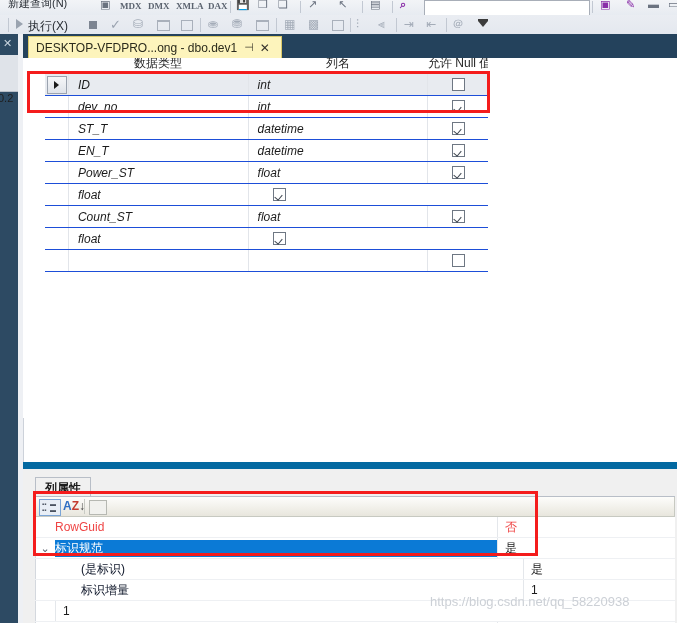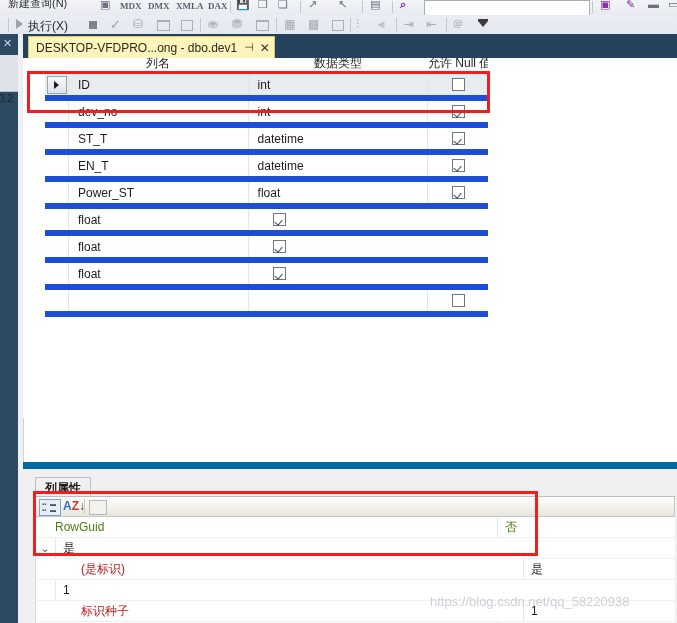--- a/index.html
+++ b/index.html
@@ -50,34 +50,34 @@
     background:#dfe3e9;border-bottom:1px solid #b9bfc9;}
   #left-stub-val{position:absolute;left:-2px;top:92px;font-size:11px;color:#1e1e1e;}
   #left-inner-edge{position:absolute;left:18px;top:34px;width:5px;height:589px;
     background:#eef0f4;border-right:1px solid #cdd2da;}
 
   
   #tabstrip{position:absolute;left:23px;top:34px;width:654px;height:24px;
     background:#24425c;}
   #doc-tab{position:absolute;left:28px;top:36px;height:22px;
     background:#fdf4bc;border:1px solid #dbc96a;border-bottom:none;
-    display:flex;align-items:center;padding:0 4px 0 7px;box-sizing:border-box;}
+    display:flex;align-items:center;padding:0 11px 0 7px;box-sizing:border-box;}
   #doc-tab-title{font-size:12px;color:#2b2b1c;white-space:nowrap;}
   #pin-icon{margin-left:7px;font-size:11px;color:#4a4636;line-height:11px;}
   #tab-close{margin-left:6px;font-size:12px;color:#33302a;line-height:12px;}
 
   
   #grid-wrap{position:absolute;left:23px;top:58px;width:654px;height:360px;
     background:#ffffff;}
   #grid{position:absolute;left:22px;top:0px;width:443px;}
   .ghead{display:flex;height:15px;background:#ffffff;
     border-bottom:1px solid #d8dce2;}
   .ghead .gh{font-size:12px;color:#1f1f1f;text-align:center;
     overflow:hidden;white-space:nowrap;line-height:11px;}
-  .grow{display:flex;height:21px;border-bottom:6px solid #1d4ed8;background:#fff;}
+  .grow{display:flex;height:21px;border-bottom:1px solid #1d4ed8;background:#fff;font-style:italic;}
   .grow.sel{background:#e8ebf0;}
   .grow.empty{background:#fff;}
   .c-sel{width:23px;border-right:1px solid #e2e5ea;position:relative;}
   .c-name{width:180px;border-right:1px solid #e2e5ea;padding-left:9px;
     display:flex;align-items:center;font-size:12px;color:#1b1b1b;box-sizing:border-box;}
   .c-type{width:180px;border-right:1px solid #e2e5ea;padding-left:9px;
     display:flex;align-items:center;font-size:12px;color:#1b1b1b;box-sizing:border-box;}
   .c-null{width:60px;display:flex;align-items:center;justify-content:center;}
   .rowbtn{position:absolute;left:2px;top:2px;width:18px;height:16px;
     background:linear-gradient(#f6f7f9,#dfe3e9);border:1px solid #9ba3af;}
@@ -109,25 +109,25 @@
   #pt-pages{position:absolute;left:53px;top:3px;width:16px;height:13px;
     border:1.3px solid #b6b8b2;background:#f1f1ee;}
   #pt-sep{position:absolute;left:48px;top:2px;width:1px;height:15px;background:#c9cbc4;}
 
   #prop-list{position:absolute;left:12px;top:48px;width:640px;height:155px;
     background:#ffffff;overflow:hidden;}
   #prop-left-edge{position:absolute;left:0;top:0;width:1px;height:155px;background:#d4d8de;}
   .prow{position:relative;height:20px;border-bottom:1px solid #eef0f3;
     display:flex;align-items:center;}
   .prow .pexp{width:20px;text-align:center;font-size:11px;color:#5b6270;}
-  .prow .pname{flex:0 0 442px;font-size:12px;color:#b91c1c;white-space:nowrap;
+  .prow .pname{flex:0 0 442px;font-size:12px;color:#0f172a;white-space:nowrap;
     overflow:hidden;}
   .prow .pval{flex:1;font-size:12px;color:#1b1b1b;padding-left:7px;
     border-left:1px solid #e4e7eb;height:20px;line-height:20px;box-sizing:border-box;}
-  .prow.dim .pname,.prow.dim .pval{color:#4d7c0f;}
+  .prow.dim .pname,.prow.dim .pval{color:#ef4444;}
   .prow.hl .pname{background:#0b7ad6;color:#ffffff;}
   .prow.ind .pname{padding-left:26px;}
 
   
   .anno{position:absolute;border:3px solid #f41c1c;box-sizing:border-box;
     pointer-events:none;}
   #anno-top{left:27px;top:71px;width:463px;height:42px;}
   #anno-bottom{left:33px;top:491px;width:505px;height:65px;}
 
   
@@ -205,22 +205,22 @@
 <div id="doc-tab">
   <span id="doc-tab-title">DESKTOP-VFDPRO...ong - dbo.dev1</span>
   <span id="pin-icon">⊣</span>
   <span id="tab-close">✕</span>
 </div>
 
 <div id="grid-wrap">
   <div id="grid">
     <div class="ghead">
       <div class="gh" style="width:23px;"></div>
+      <div class="gh" style="width:180px;">数据类型</div>
       <div class="gh" style="width:180px;">列名</div>
-      <div class="gh" style="width:180px;">数据类型</div>
       <div class="gh" style="width:60px;">允许 Null 值</div>
     </div>
     <div id="grid-rows">
         <div class="grow sel">
           <div class="c-sel">
             <div class="rowbtn"></div>
           </div>
           <div class="c-name">ID</div>
           <div class="c-type">int</div>
           <div class="c-null">
@@ -261,20 +261,21 @@
         </div>
         <div class="grow">
           <div class="c-sel"></div>
           <div class="c-type">float</div>
           <div class="c-null">
             <span class="cb on"></span>
           </div>
         </div>
         <div class="grow">
           <div class="c-sel"></div>
+          <div class="c-name">Count_ST</div>
           <div class="c-type">float</div>
           <div class="c-null">
             <span class="cb on"></span>
           </div>
         </div>
         <div class="grow">
           <div class="c-sel"></div>
           <div class="c-type">float</div>
           <div class="c-null">
             <span class="cb on"></span>
@@ -317,34 +318,35 @@
   <div id="prop-list">
     <div id="prop-left-edge"></div>
     <div id="prop-rows">
         <div class="prow dim">
           <div class="pexp"></div>
           <div class="pname">RowGuid</div>
           <div class="pval">否</div>
         </div>
         <div class="prow hl">
           <div class="pexp">⌄</div>
+          <div class="pname">标识规范</div>
           <div class="pval">是</div>
         </div>
         <div class="prow ind">
           <div class="pexp"></div>
           <div class="pname">(是标识)</div>
           <div class="pval">是</div>
         </div>
         <div class="prow ind">
           <div class="pexp"></div>
+          <div class="pname">标识增量</div>
           <div class="pval">1</div>
         </div>
         <div class="prow ind">
           <div class="pexp"></div>
-          <div class="pname">标识种子</div>
           <div class="pval">1</div>
         </div>
         <div class="prow">
           <div class="pexp"></div>
           <div class="pname">不用于复制</div>
           <div class="pval">否</div>
         </div>
         <div class="prow">
           <div class="pexp">›</div>
           <div class="pname">计算列规范</div>

